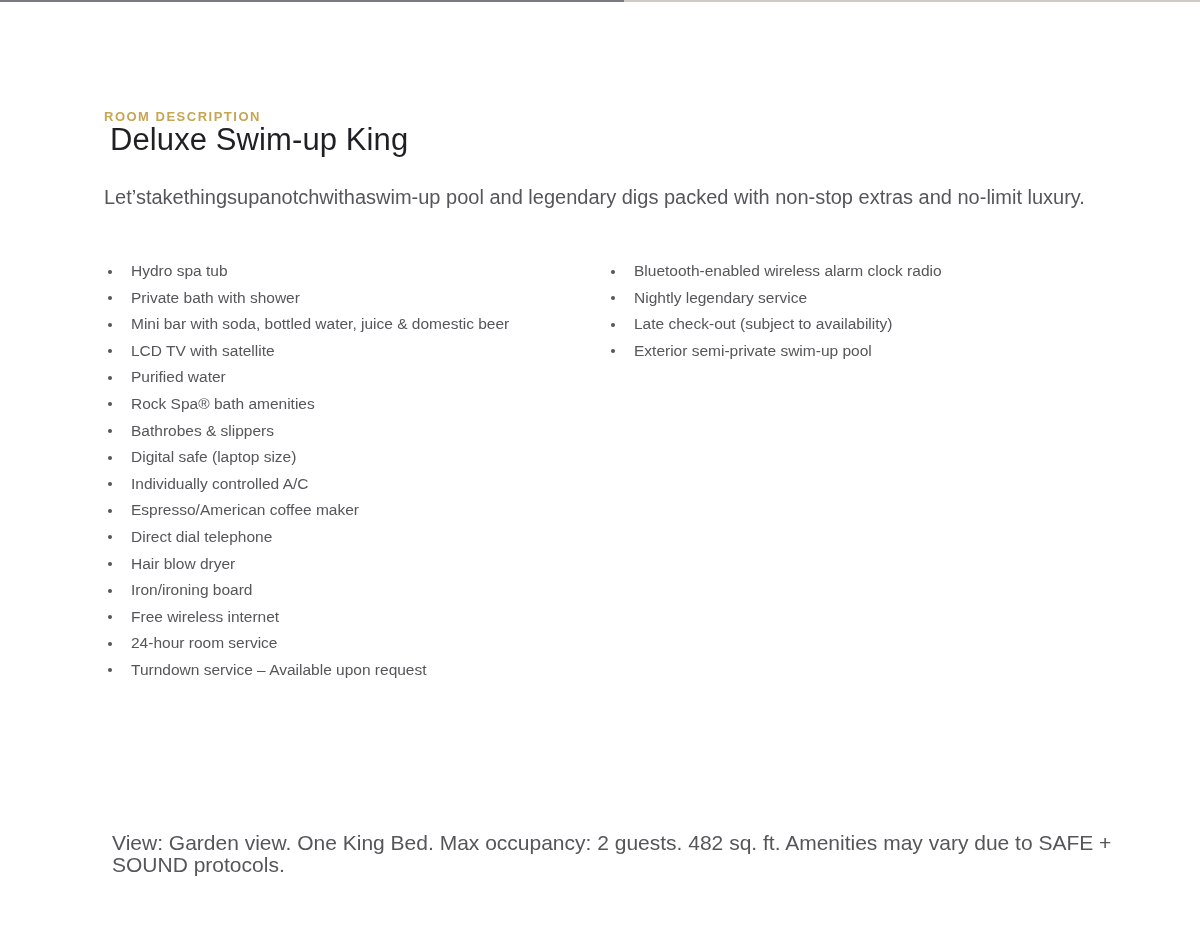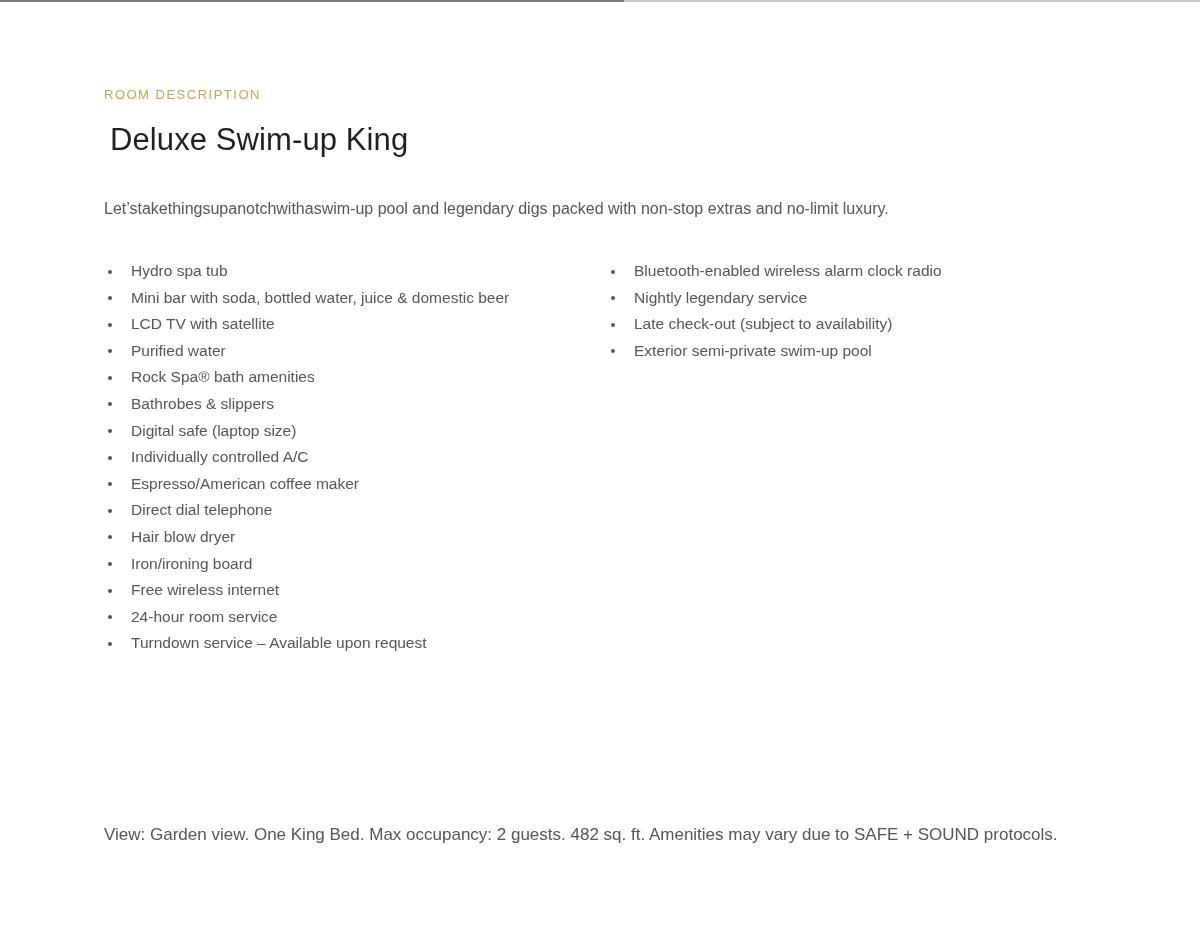--- a/index.html
+++ b/index.html
@@ -22,42 +22,42 @@
     height: 2px;
     background: linear-gradient(to right,
       var(--strip-left, #797981) 0%,
       var(--strip-left, #797981) 52%,
       var(--strip-right, #cfc9c3) 52%,
       var(--strip-right, #cfc9c3) 100%);
   }
   .eyebrow {
     position: absolute;
     left: 104px;
-    top: 87px;
+    top: 109px;
     font-size: 13px;
-    font-weight: normal;
+    font-weight: bold;
     letter-spacing: 1.5px;
     color: var(--eyebrow-gold, #c7a653);
   }
   .page-title {
     position: absolute;
     left: 106px;
     top: 118px;
     margin: 4px;
     font-size: 31px;
     font-weight: 500;
     letter-spacing: 0.1px;
     color: var(--heading-dark, #1f2023);
   }
   .lede {
     position: absolute;
     left: 104px;
-    top: 198px;
+    top: 186px;
     margin: 0;
-    font-size: 16px;
+    font-size: 20px;
     line-height: 22px;
     color: var(--body-gray, #54565a);
   }
   .amenities {
     position: absolute;
     left: 104px;
     top: 258px;
     display: flex;
     width: 1000px;
   }
@@ -82,22 +82,22 @@
     top: 11.5px;
     width: 4px;
     height: 4px;
     border-radius: 50%;
     background: var(--body-gray, #54565a);
   }
   .footnote {
     position: absolute;
     left: 104px;
     top: 824px;
-    margin: 0;
-    font-size: 17px;
+    margin: 8px;
+    font-size: 21px;
     line-height: 22px;
     color: var(--body-gray, #54565a);
   }
 </style>
 </head>
 <body>
 
 <div class="top-strip"></div>
 
 <div class="eyebrow">ROOM DESCRIPTION</div>
@@ -106,20 +106,24 @@
 
 <p class="lede">Let’stakethingsupanotchwithaswim-up pool and legendary digs packed with non-stop extras and no-limit luxury.</p>
 
 <div class="amenities">
   <div class="col-left">
     <ul class="amenity-list">
 
     <li>
           <span class="dot"></span>
           <span class="li-text">Hydro spa tub</span>
+        </li>
+        <li>
+          <span class="dot"></span>
+          <span class="li-text">Private bath with shower</span>
         </li>
         <li>
           <span class="dot"></span>
           <span class="li-text">Mini bar with soda, bottled water, juice &amp; domestic beer</span>
         </li>
         <li>
           <span class="dot"></span>
           <span class="li-text">LCD TV with satellite</span>
         </li>
         <li>

